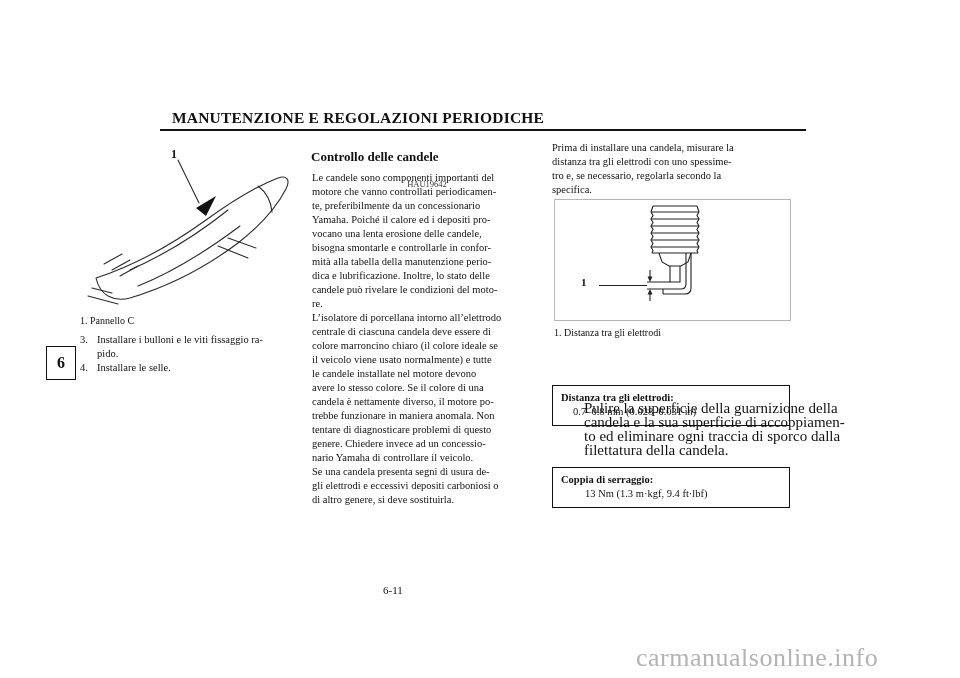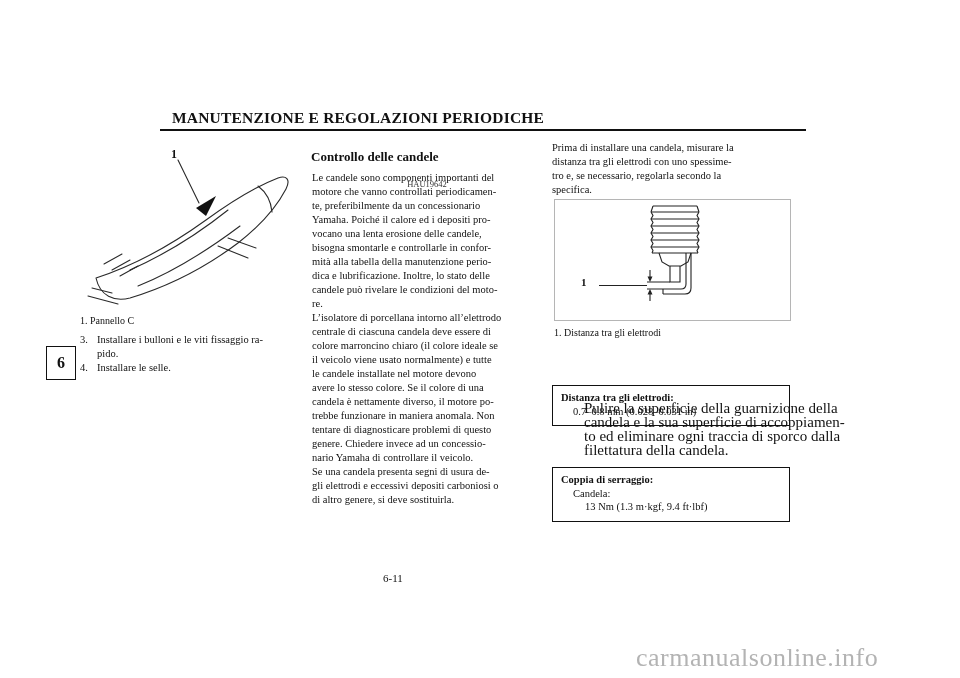--- a/index.html
+++ b/index.html
@@ -56,21 +56,21 @@
   .box-line-2 { padding-left: 24px; white-space: nowrap; }
   
   .r-para1 { position: absolute; left: 552px; top: 141px; width: 240px; font-size: 10.5px; line-height: 14px; white-space: pre; }
   .figure-right { position: absolute; left: 554px; top: 199px; width: 237px; height: 122px; border: 1px solid #b5b5b5; background: #fff; }
   .figure-right svg { width: 100%; height: 100%; display: block; }
   .fig2-marker { left: 26px; top: 76px; font-size: 11px; }
   .caption-right { left: 554px; top: 327px; }
   .gap-box { left: 552px; top: 349px; width: 238px; margin-top: 36px; }
   .r-para2 { position: absolute; left: 584px; top: 401px; width: 240px; font-size: 15px; line-height: 14px; white-space: pre; }
   .torque-box { left: 552px; top: 467px; width: 238px; }
-  .page-number { position: absolute; left: 369px; top: 572px; width: 48px; text-align: center; font-size: 11px; }
+  .page-number { position: absolute; left: 369px; top: 584px; width: 48px; text-align: center; font-size: 11px; }
   .watermark {
     position: absolute; left: 636px; top: 643px;
     font-size: 26px; color: #b3b3b3; letter-spacing: 0.5px; white-space: nowrap;
   }
 </style>
 </head>
 <body>
 
 <div class="page">
 
@@ -173,20 +173,19 @@
     <div class="box-line-1">0.7–0.8 mm (0.028–0.031 in)</div>
   </div>
 
   <div class="r-para2">Pulire la superficie della guarnizione della
 candela e la sua superficie di accoppiamen-
 to ed eliminare ogni traccia di sporco dalla
 filettatura della candela.</div>
 
   <div class="torque-box">
     <div class="box-title">Coppia di serraggio:</div>
-    <div class="box-line-1">Candela:</div>
     <div class="box-line-2">13 Nm (1.3 m·kgf, 9.4 ft·lbf)</div>
   </div>
 
   <div class="page-number">6-11</div>
   <div class="watermark">carmanualsonline.info</div>
 
 </div>
 
 </body></html>

